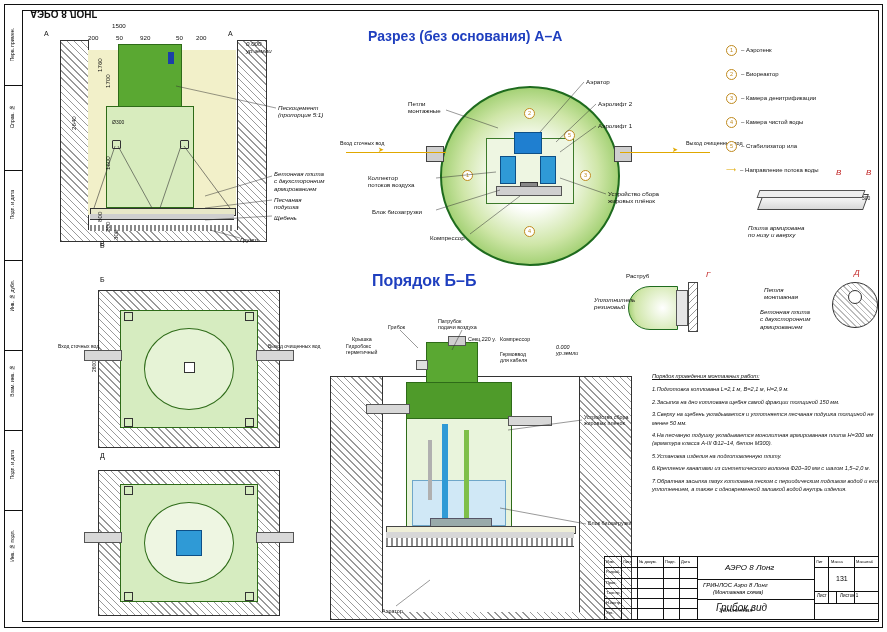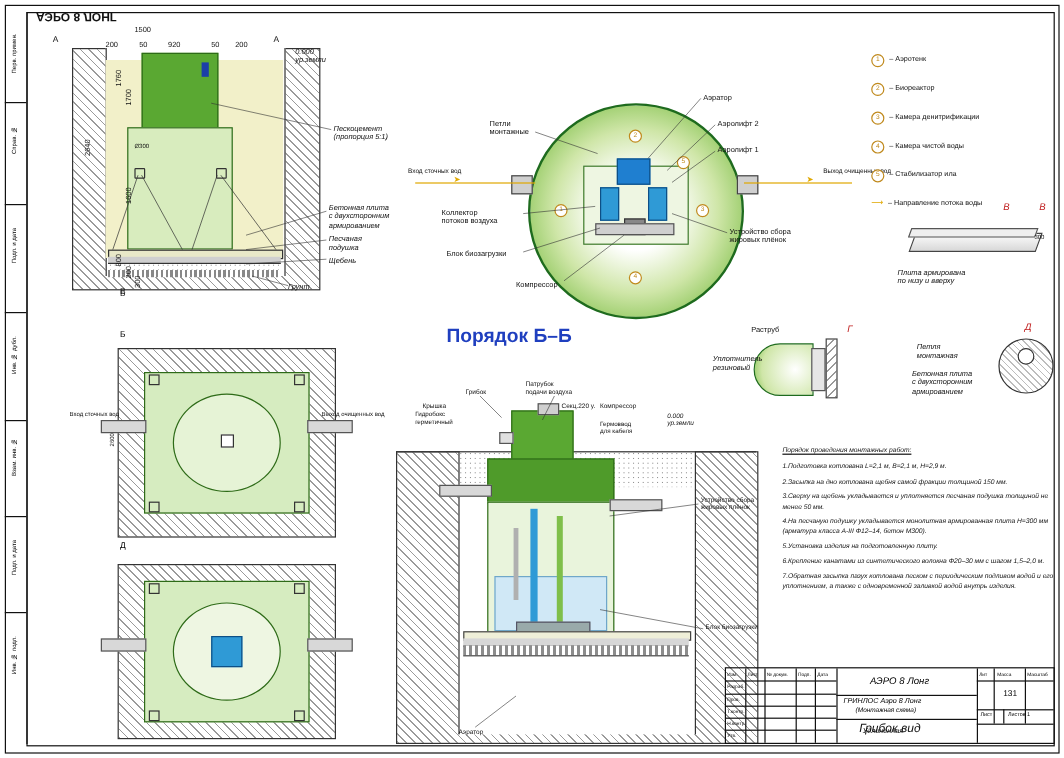--- a/index.html
+++ b/index.html
@@ -122,20 +122,21 @@
   <div class="abs lbl-i" style="left:274px;top:214px;">Щебень</div>
   <div class="abs lbl-i" style="left:240px;top:236px;">Грунт</div>
   <svg class="abs" width="300" height="260" style="left:0;top:0;pointer-events:none;">
     <line x1="176" y1="86" x2="276" y2="108" stroke="#333" stroke-width="0.5"></line>
     <line x1="205" y1="196" x2="272" y2="176" stroke="#333" stroke-width="0.5"></line>
     <line x1="205" y1="208" x2="272" y2="200" stroke="#333" stroke-width="0.5"></line>
     <line x1="205" y1="220" x2="272" y2="216" stroke="#333" stroke-width="0.5"></line>
     <line x1="210" y1="230" x2="240" y2="238" stroke="#333" stroke-width="0.5"></line>
   </svg>
 
+  <div class="abs ttl" style="left:368px;top:28px;font-size:14px;">Разрез (без основания) А–А</div>
 
   <div class="abs" style="left:440px;top:86px;width:180px;height:180px;">
     <div class="abs" style="left:0;top:0;width:176px;height:176px;border-radius:50%;border:2px solid #1e6b1e;
       background:radial-gradient(circle at 50% 50%, #ffffff 0%, #ffffff 26%, #cfe6a8 55%, #7fbf4a 85%, #4e9127 100%);"></div>
 
     <div class="abs" style="left:46px;top:52px;width:86px;height:64px;background:#eef6e2;border:1px solid #3c7a2a;"></div>
     <div class="abs" style="left:74px;top:46px;width:26px;height:20px;background:#1f7fd0;border:1px solid #0d4f86;"></div>
     <div class="abs" style="left:60px;top:70px;width:14px;height:26px;background:#2f9ad6;border:1px solid #0d4f86;"></div>
     <div class="abs" style="left:100px;top:70px;width:14px;height:26px;background:#2f9ad6;border:1px solid #0d4f86;"></div>
     <div class="abs" style="left:80px;top:96px;width:16px;height:12px;background:#888;border:1px solid #333;"></div>

